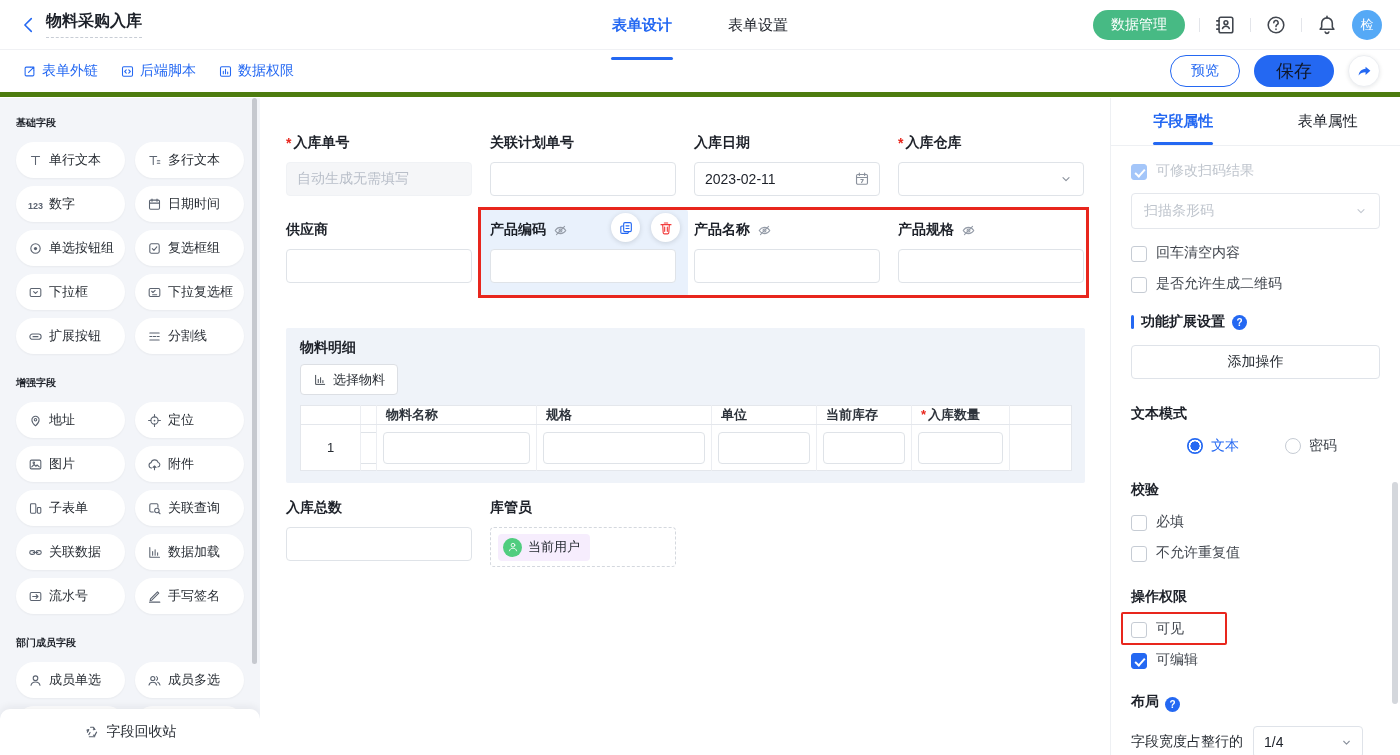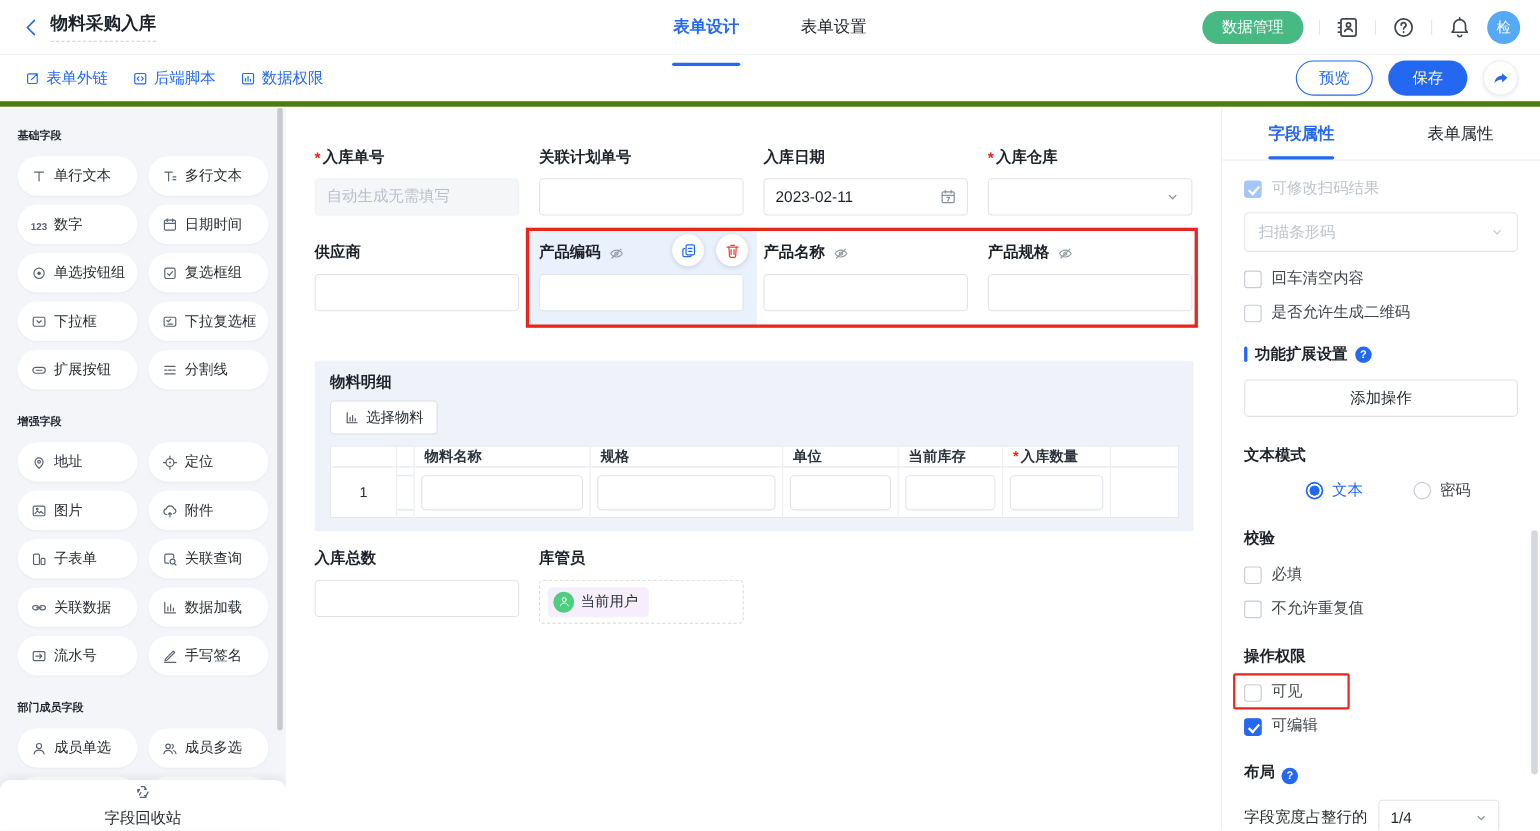--- a/index.html
+++ b/index.html
@@ -32,21 +32,21 @@
   
   .toolbar { position:absolute; top:50px; left:0; right:0; height:47px; background:#fff;
     border-bottom:5px solid #4d7c0f; display:flex; z-index:19; }
   .tlink { display:flex; align-items:center; gap:5px; color:#2468f2; font-size:14px;
     margin-left:22px; cursor:pointer; }
   .tlink svg { width:15px; height:15px; }
   .tright { margin-left:auto; display:flex; align-items:center; gap:14px; padding-right:20px; }
   .btn-preview { height:32px; padding:0 20px; border-radius:16px; background:#fff;
     border:1px solid #2468f2; color:#2468f2; font-size:14px; font-family:inherit; cursor:pointer; }
   .btn-save { height:32px; padding:0 22px; border-radius:16px; background:#2468f2; border:none;
-    color:#fef9c3; font-size:14px; font-family:Liberation Mono, monospace; cursor:pointer; }
+    color:#0f172a; font-size:18px; font-family:Liberation Mono, monospace; cursor:pointer; }
   .btn-share { width:32px; height:32px; border-radius:50%; background:#fff; border:1px solid #eceef2;
     box-shadow:0 1px 4px rgba(31,35,41,.10); color:#2468f2; display:flex; align-items:center;
     justify-content:center; cursor:pointer; }
   .btn-share svg { width:17px; height:17px; }
 
   
   .sidebar { position:absolute; top:98px; left:0; bottom:0; width:260px; background:#f3f5f9; overflow:hidden; }
   .side-scroll { padding:14px 16px 0 16px; }
   .sec-title { font-size:10px; font-weight:700; color:#1d2129; margin:4px 0 12px; }
   .sec-title.gap { margin-top:22px; }
@@ -54,21 +54,21 @@
   .pill { height:36px; background:#fff; border-radius:18px; display:flex; align-items:center;
     padding:0 8px 0 12px; font-size:13px; color:#272c33; cursor:grab;
     box-shadow:0 1px 2px rgba(31,35,41,.05); white-space:nowrap; }
   .pill .picon { width:15px; height:15px; margin-right:6px; color:#5b6370; flex:none; }
   .pill .picon svg { width:15px; height:15px; }
   .num123 { font-size:9px; font-weight:700; letter-spacing:0; color:#5b6370; line-height:15px; }
   .side-scrollbar { position:absolute; right:3px; top:0; width:5px; height:566px;
     background:#c6c9cf; border-radius:3px; }
   .side-footer { position:absolute; left:0; right:0; bottom:0; height:46px; background:#fff;
     border-radius:10px 10px 0 0; box-shadow:0 -2px 8px rgba(31,35,41,.07); display:flex;
-    align-items:center; justify-content:center; gap:7px; font-size:14px; color:#272c33; cursor:pointer;flex-direction:column; }
+    align-items:center; justify-content:center; gap:7px; font-size:14px; color:#272c33; cursor:pointer; }
   .side-footer svg { width:16px; height:16px; color:#5b6370; }
 
   
   .canvas { position:absolute; top:98px; left:260px; width:850px; bottom:0; background:#fff;
     padding:35px 0 0 26px; }
   .frow { display:flex; position:relative; }
   .fld { width:204px; flex:none; }
   .flabel { display:flex; align-items:center; font-size:14px; font-weight:700; color:#1d2129;
     height:20px; margin-bottom:9px; }
   .req { color:#e8261d; margin-right:2px; font-weight:700; }

